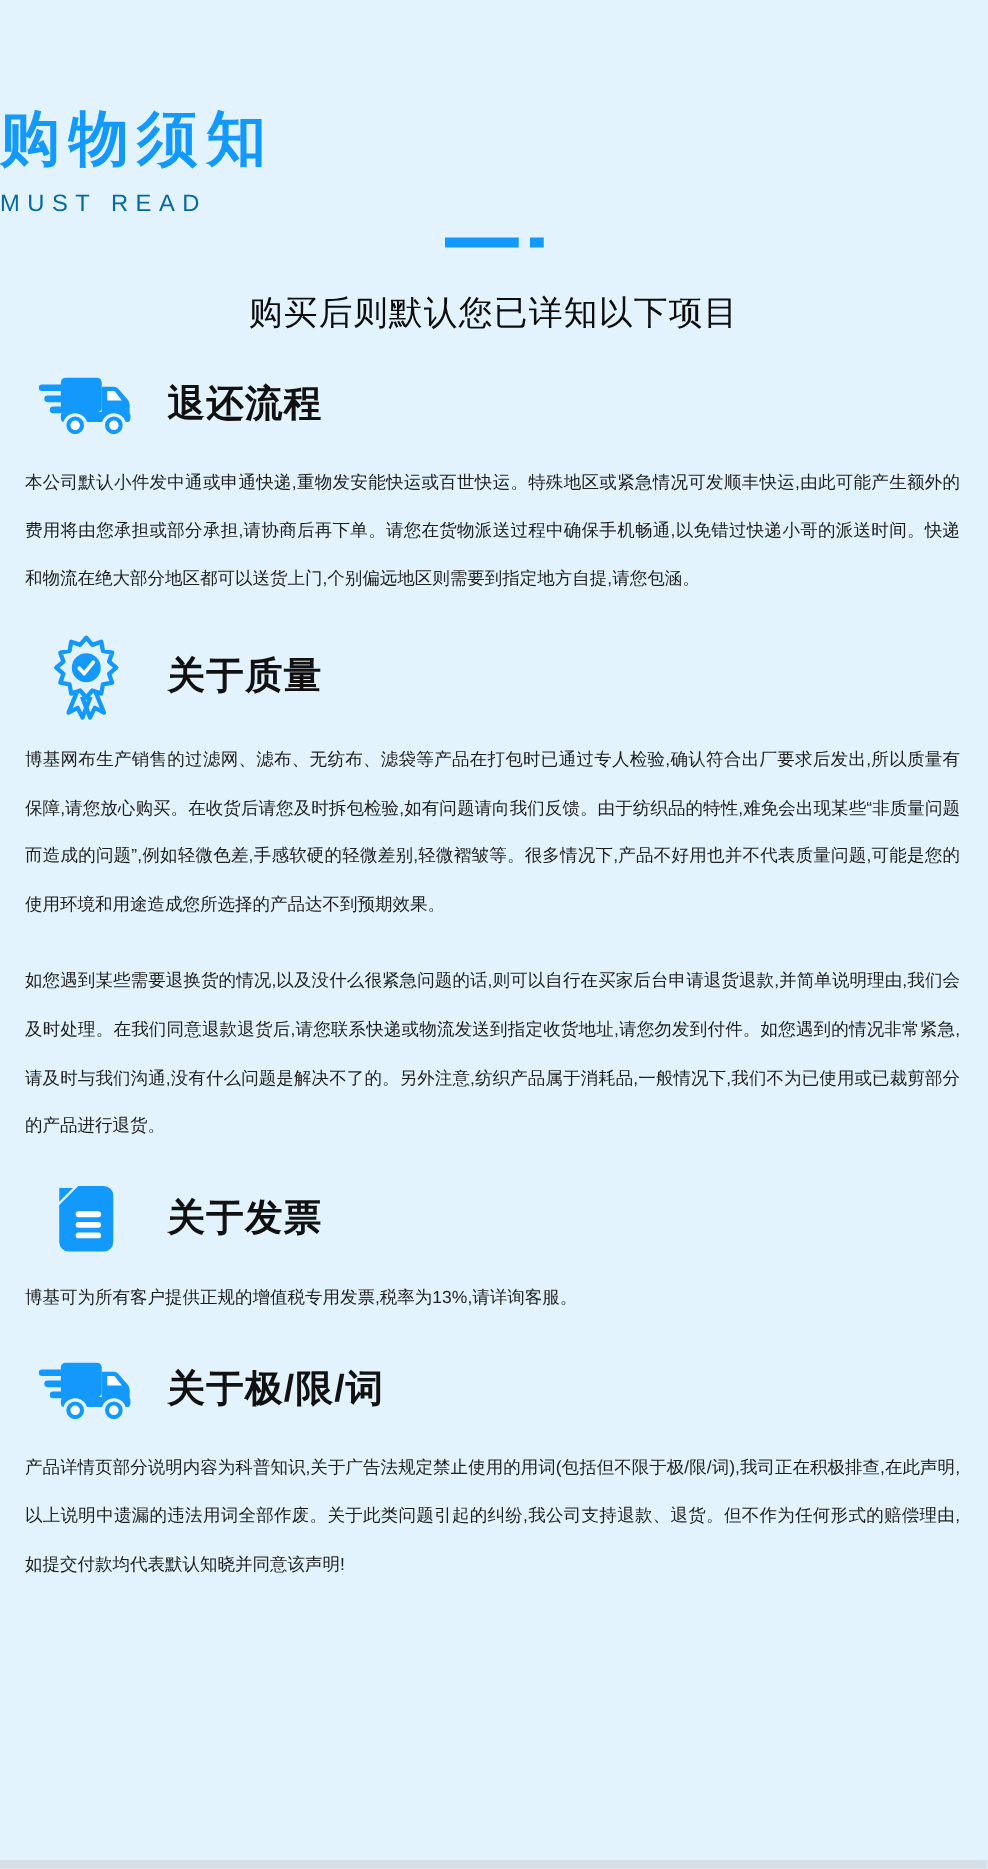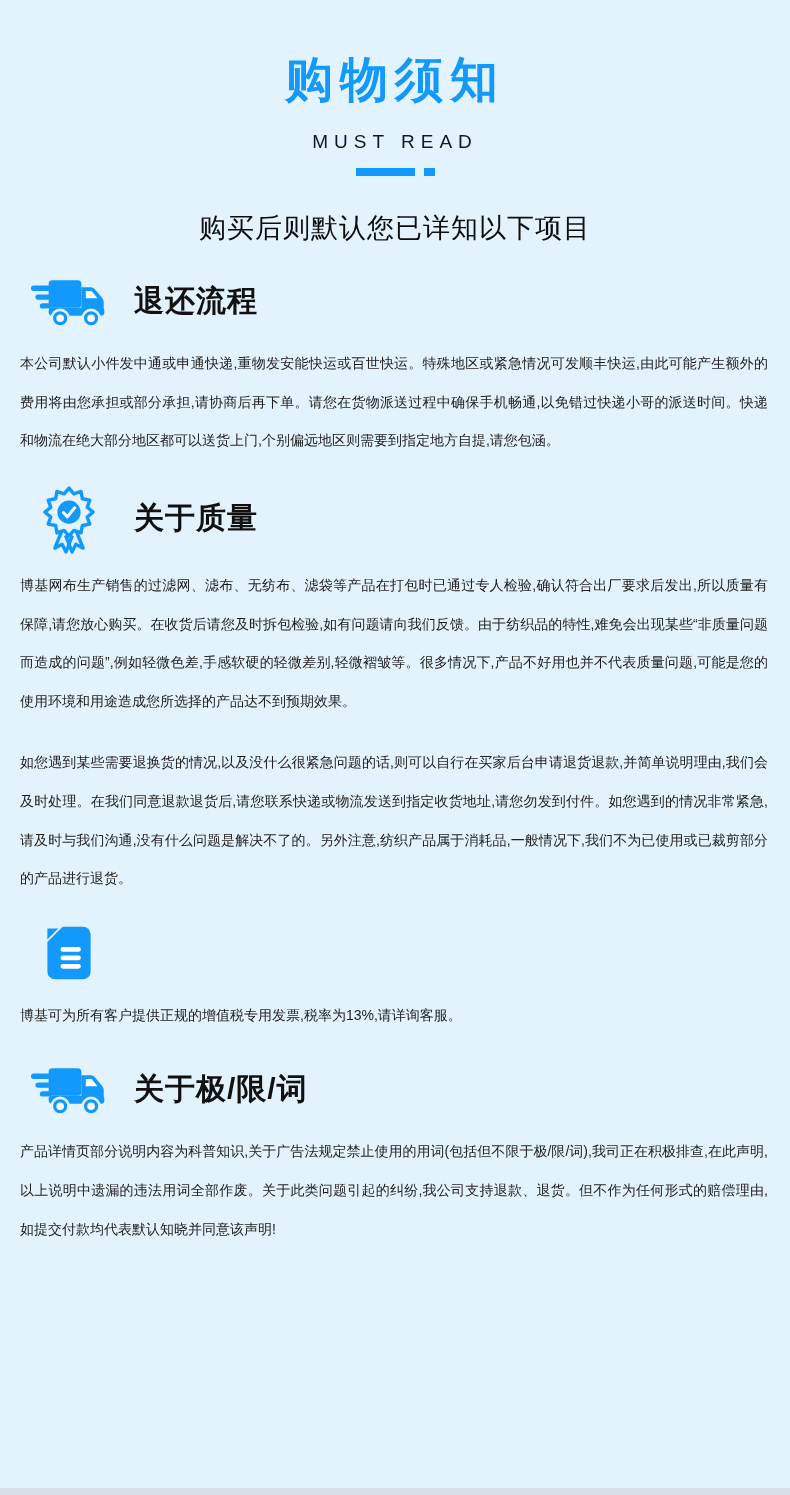--- a/index.html
+++ b/index.html
@@ -10,28 +10,28 @@
   *{margin:0;padding:0;box-sizing:border-box;}
   html,body{width:790px;}
   body{
     width:790px;height:1495px;
     background:var(--bg);
     font-family:"Liberation Sans","DejaVu Sans",sans-serif;
     color:var(--ink);
     overflow:hidden;
     position:relative;
   }
-  .header{padding-top:52px;text-align:center;}
+  .header{padding-top:84px;text-align:left;}
   .page-title{
     font-size:48px;font-weight:800;letter-spacing:7px;
     color:var(--accent);line-height:1.15;
   }
   .page-subtitle{
-    margin-top:24px;font-size:19px;font-weight:500;
-    letter-spacing:6px;color:#0f172a;
+    margin-top:14px;font-size:19px;font-weight:500;
+    letter-spacing:6px;color:#0369a1;
   }
   .title-divider{
     margin-top:15px;display:flex;justify-content:center;align-items:center;gap:9px;
   }
   .divider-bar{width:59px;height:8px;background:var(--accent);display:inline-block;}
   .divider-dot{width:11px;height:8px;background:var(--accent);display:inline-block;}
   .notice-line{
     margin-top:34px;text-align:center;
     font-size:27px;font-weight:500;color:#0d0d0d;letter-spacing:1px;
   }
@@ -124,20 +124,21 @@
       <span class="sec-icon">
           <svg viewBox="0 0 59 66" width="50" height="56">
             <rect x="4" y="2" width="51" height="62" rx="9" fill="currentColor"></rect>
             <path d="M28 -4 L-4 28 L-4 -4 Z" fill="var(--bg)"></path>
             <path d="M17 4 L4 17 L4 4 Z" fill="currentColor"></path>
             <rect x="19.5" y="26" width="24" height="5.5" rx="2.75" fill="#fff"></rect>
             <rect x="19.5" y="36" width="24" height="5.5" rx="2.75" fill="#fff"></rect>
             <rect x="19.5" y="46" width="24" height="5.5" rx="2.75" fill="#fff"></rect>
           </svg>
         </span>
+      <h2 class="sec-title">关于发票</h2>
     </div>
     <p class="sec-body">博基可为所有客户提供正规的增值税专用发票,税率为13%,请详询客服。</p>
   </section>
 
   <section class="section">
     <div class="sec-header">
       <span class="sec-icon">
           <svg viewBox="0 0 86 62" width="76" height="55">
             <g fill="currentColor">
               <rect x="0" y="13" width="23" height="6" rx="3"></rect>

